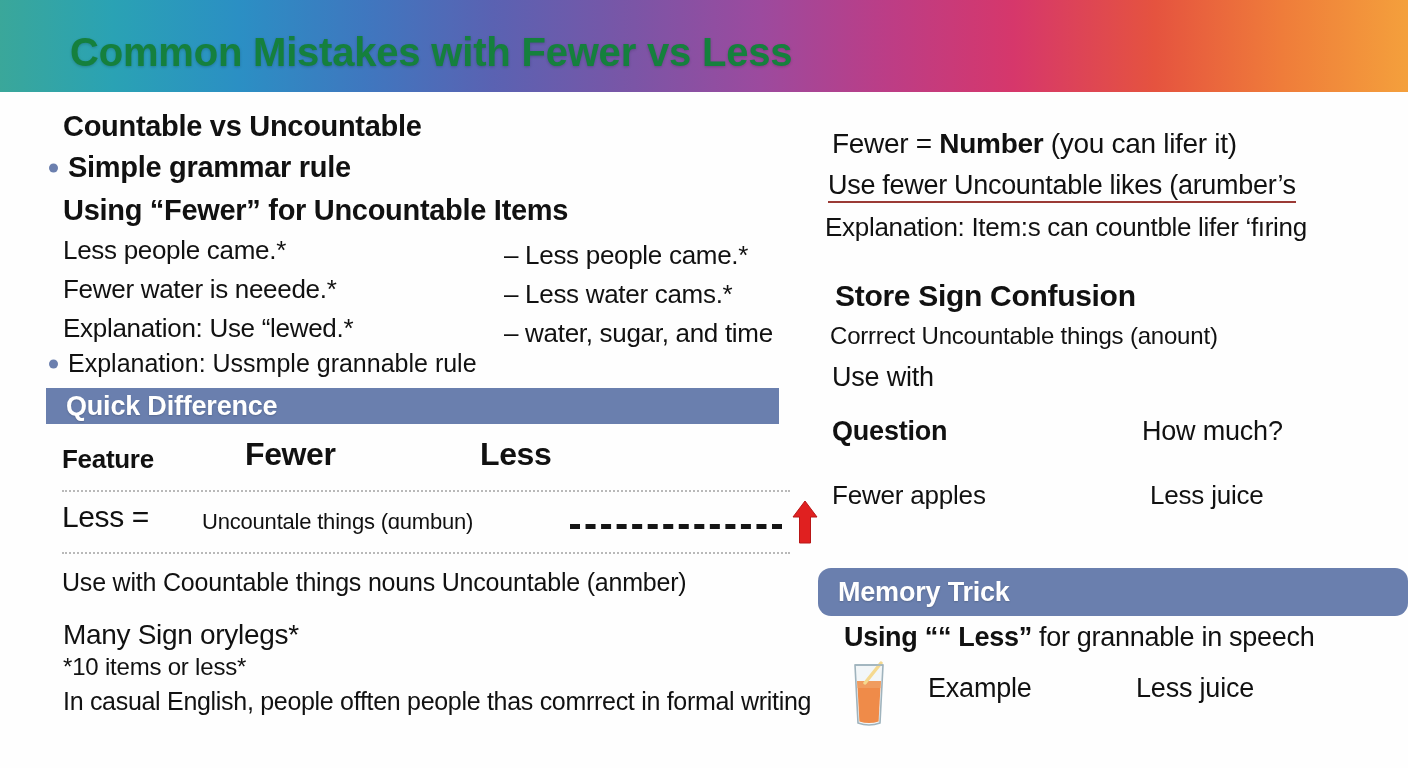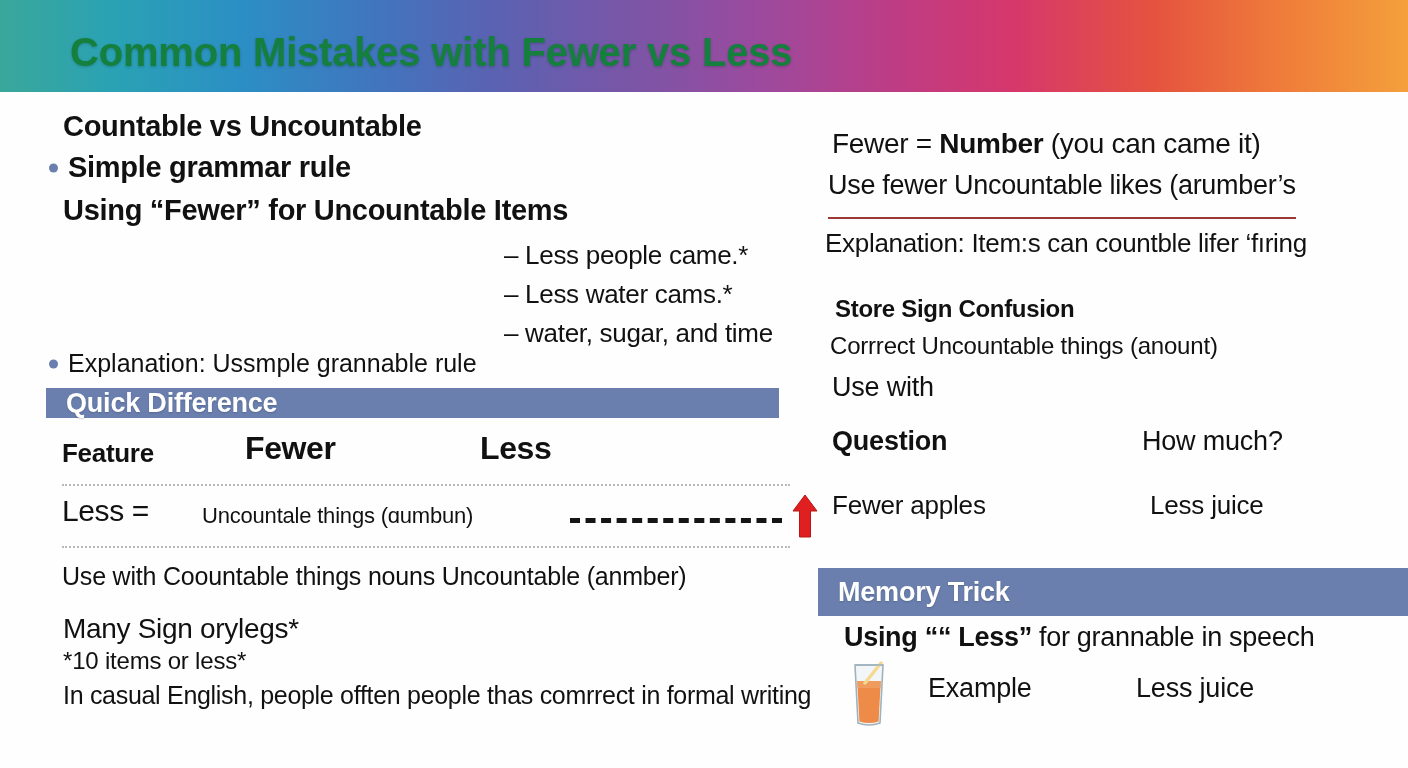--- a/index.html
+++ b/index.html
@@ -119,30 +119,31 @@
     font-size: 27px;
     font-weight: bold;
     letter-spacing: -0.2px;
     display: flex;
     align-items: center;
     text-shadow: 0 1px 2px rgba(0,0,0,0.18);
   }
   .bar-quick {
     margin-top: 10px;
     width: 733px;
-    height: 30px;
+    height: 36px;
     padding-left: 20px;
   }
   .bar-memory {
     position: absolute;
     left: 818px;
     top: 568px;
     width: 590px;
     height: 48px;
     padding-left: 20px;
+    border-radius: 13px;
   }
 
   
   .cmp-head {
     position: relative;
     height: 54px;
     margin-top: 12px;
     margin-left: 16px;
   }
   .cmp-head .c-feature {
@@ -215,35 +216,35 @@
   .r-line1 b { font-weight: bold; }
 
   .r-underlined {
     margin-top: 10px;
     margin-left: 10px;
     font-size: 27px;
     letter-spacing: -0.3px;
     white-space: nowrap;
     display: inline-block;
     border-bottom: 2px solid #9b3a35;
-    padding-bottom: 16px;
+    padding-bottom: 0;
   }
 
   .r-expl {
     margin-top: 9px;
     margin-left: 7px;
     font-size: 26px;
     letter-spacing: -0.3px;
     white-space: nowrap;
   }
 
   .r-store {
     margin-top: 36px;
     margin-left: 17px;
-    font-size: 24px;
+    font-size: 30px;
     font-weight: bold;
     letter-spacing: -0.3px;
   }
   .r-corr {
     margin-top: 9px;
     margin-left: 12px;
     font-size: 24px;
     letter-spacing: -0.2px;
     white-space: nowrap;
   }
@@ -315,20 +316,25 @@
 
     <div class="h-big l-title">Countable vs  Uncountable</div>
 
     <div class="bullet-row l-simple">
       <span class="h-big">Simple grammar rule</span>
     </div>
 
     <div class="h-big l-using">Using “Fewer” for Uncountable Items</div>
 
     <div class="two-col-ex">
+      <div class="ex-left">
+        <div>Less people came.*</div>
+        <div>Fewer water is neeede.*</div>
+        <div>Explanation: Use “lewed.*</div>
+      </div>
       <div class="ex-right">
         <div>– Less people came.*</div>
         <div>– Less water cams.*</div>
         <div>– water, sugar, and time</div>
       </div>
     </div>
 
     <div class="bullet-row l-expl-bullet">
       <span>Explanation: Ussmple grannable rule</span>
     </div>
@@ -361,21 +367,21 @@
     <div class="row-usewith">Use with Coountable things nouns  Uncountable (anmber)</div>
 
     <div class="l-many">Many Sign orylegs*</div>
     <div class="l-tenitems">*10 items or less*</div>
     <div class="l-casual">In casual English, people offten people thas comrrect in formal writing</div>
 
   </div>
 
   <div class="col-right">
 
-    <div class="r-line1"><span>Fewer = </span><b>Number</b><span>  (you can came it)</span></div>
+    <div class="r-line1"><span>Fewer = </span><b>Number</b><span>  (you can lifer it)</span></div>
 
     <div><span class="r-underlined">Use fewer Uncountable likes (arumber’s</span></div>
 
     <div class="r-expl">Explanation: Item:s can countble lifer ‘fıring</div>
 
     <div class="r-store">Store Sign Confusion</div>
 
     <div class="r-corr">Corrrect  Uncountable things (anount)</div>
 
     <div class="r-pair first">

